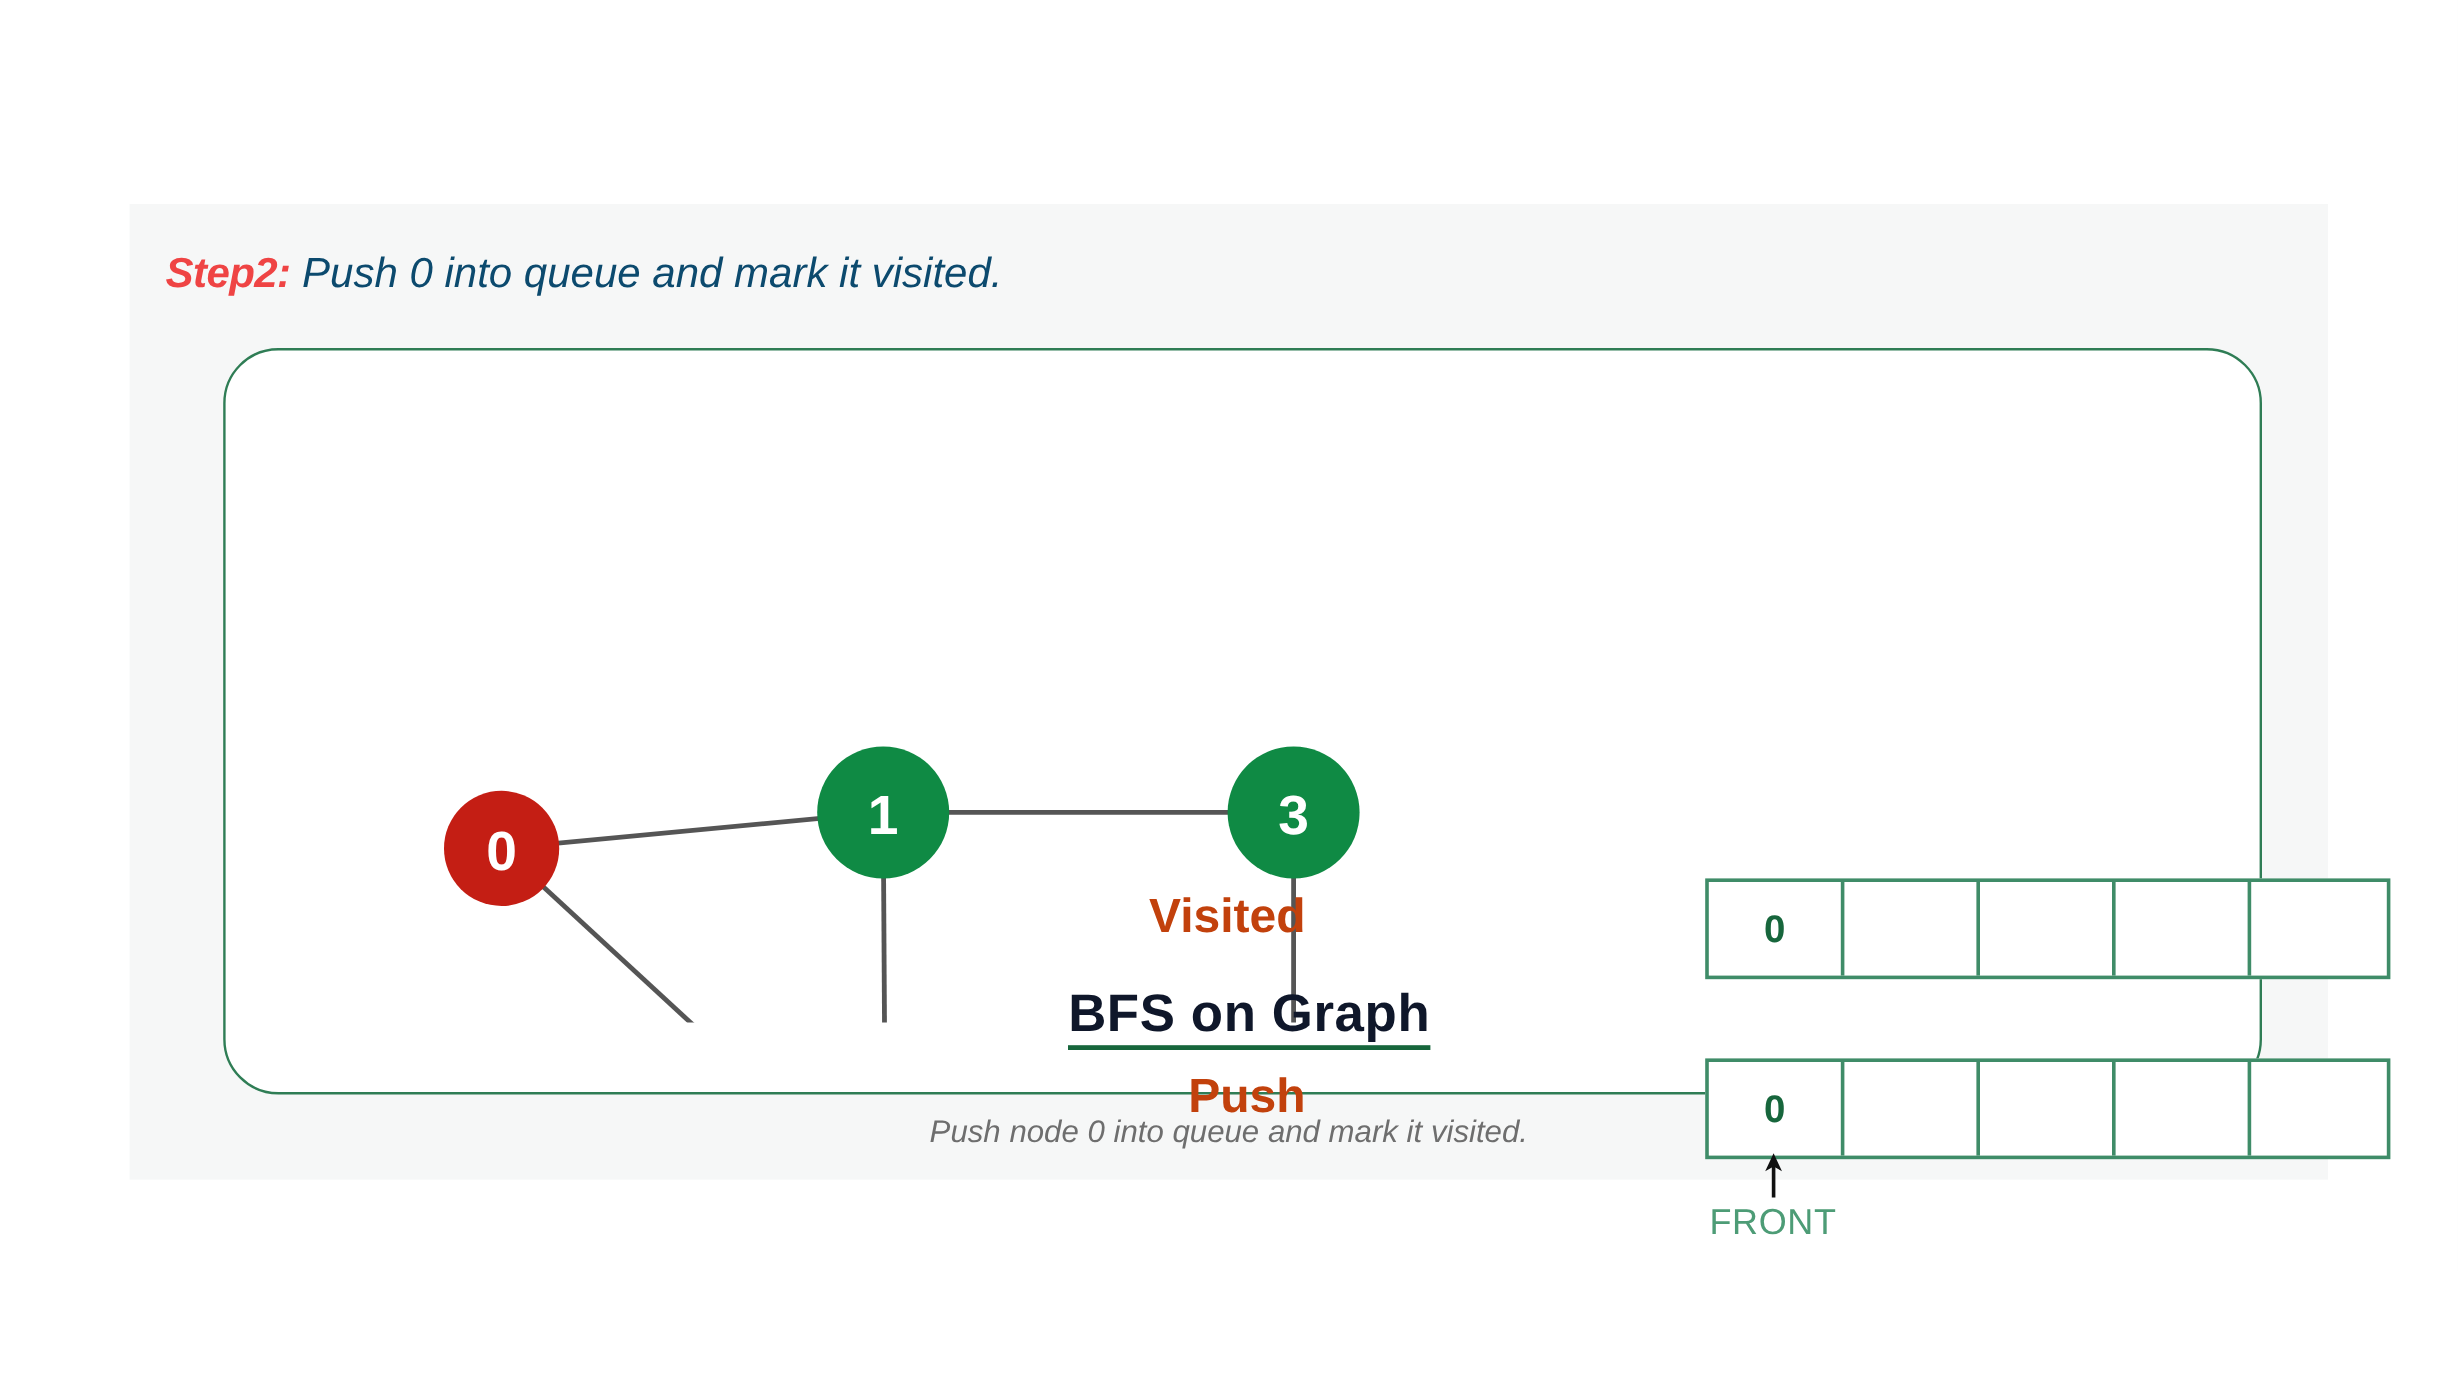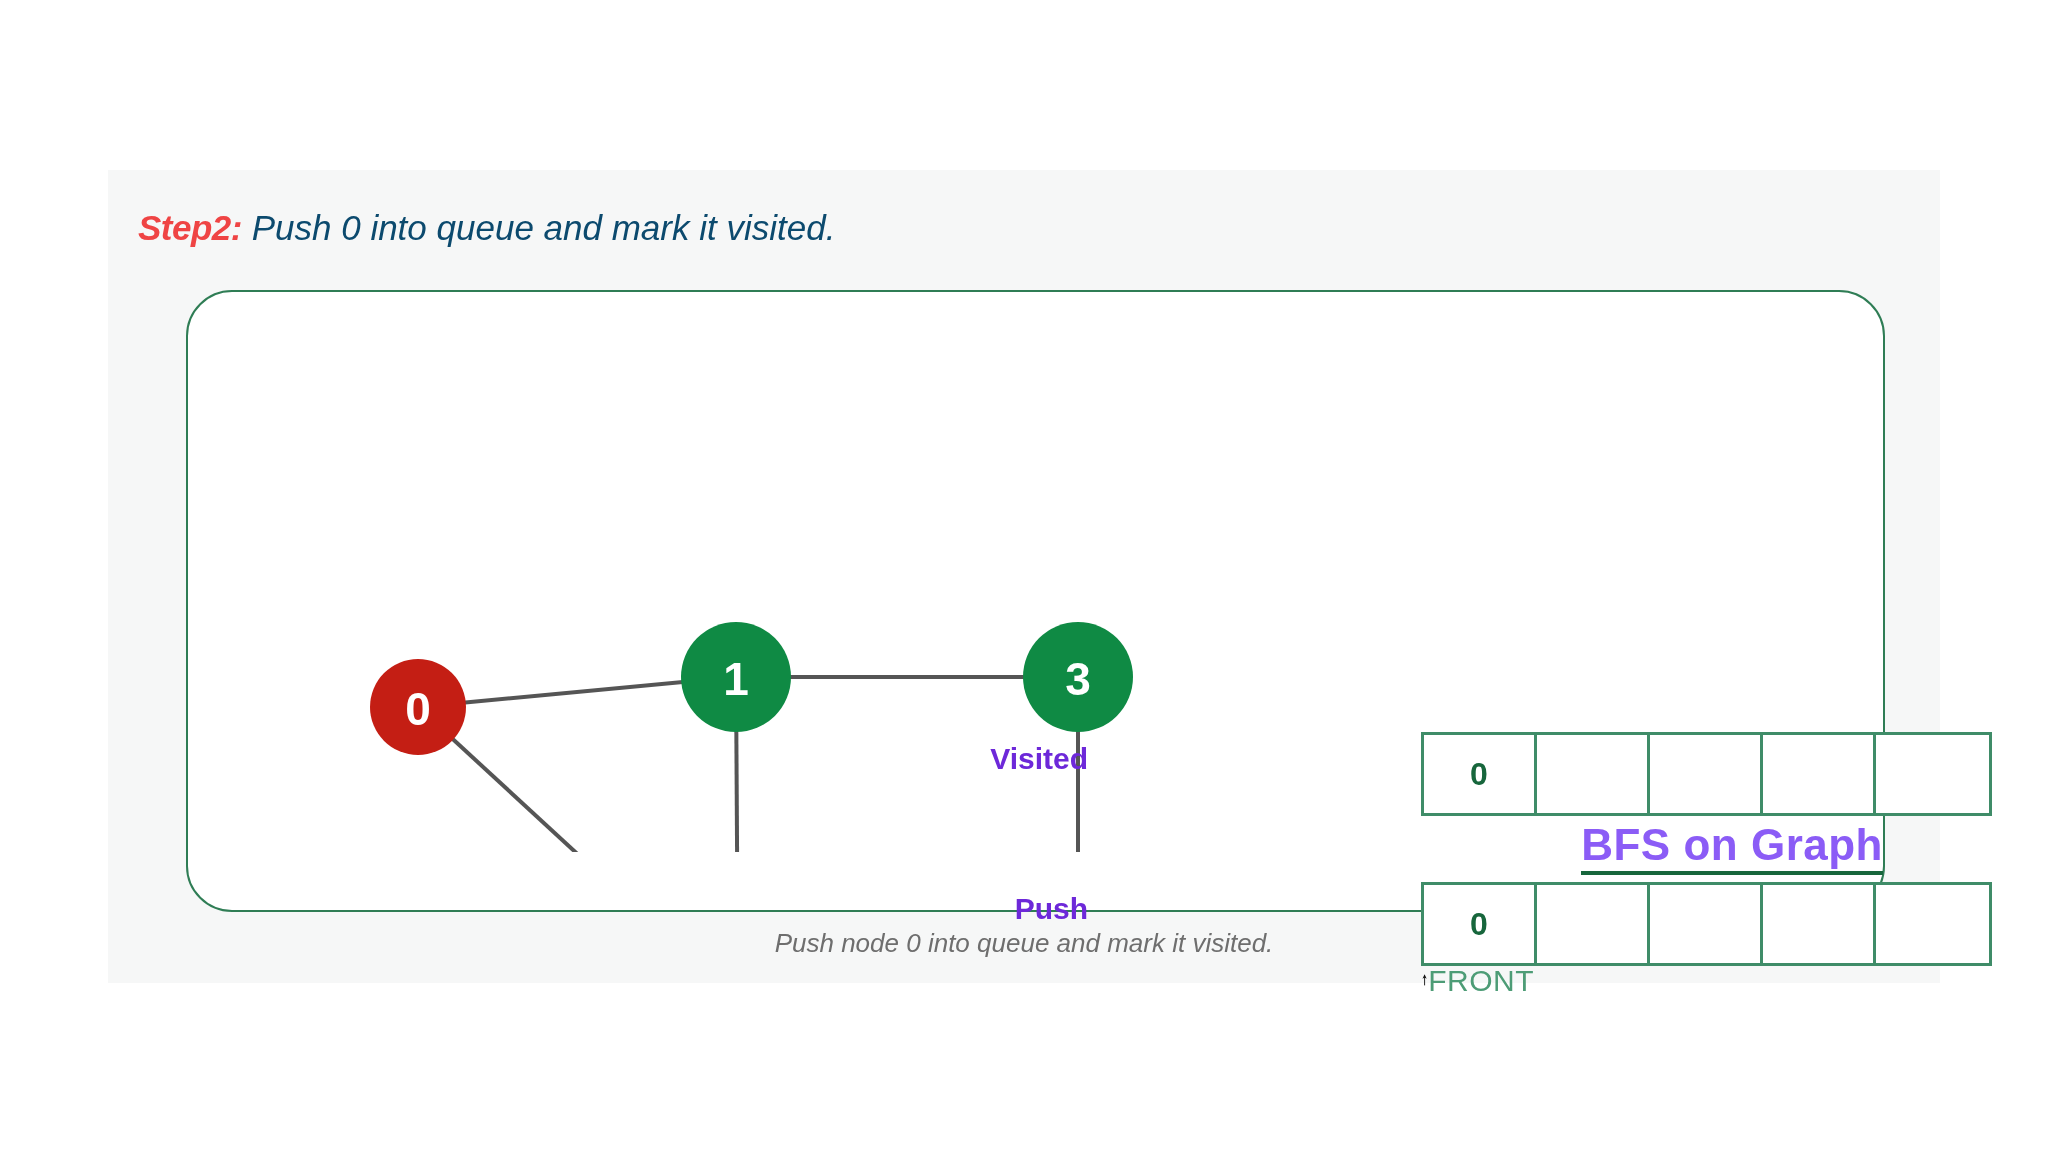--- a/index.html
+++ b/index.html
@@ -82,23 +82,23 @@
     stroke: #555555;
     stroke-width: 4;
     fill: none;
   }
 
   
   .array-block { position: absolute; }
 
   .array-label {
     position: absolute;
-    font-size: 30px;
-    font-weight: bold;
-    color: #6d28d9;
+    font-size: 40px;
+    font-weight: bold;
+    color: #c2410c;
     white-space: nowrap;
     text-align: right;
     right: 0;
   }
 
   .array-grid {
     position: absolute;
     display: flex;
     border: 3px solid #3f8c68;
     box-sizing: border-box;
@@ -128,42 +128,42 @@
   #queue-label { top: 20px; width: 300px; }
   #queue-grid  { left: 333px; top: 10px; }
 
   
   #front-pointer {
     position: absolute;
     left: 333px;
     top: 88px;
     width: 113px;
     display: flex;
-    flex-direction: row;
+    flex-direction: column;
     align-items: center;
   }
   #front-arrow-icon { display: block; }
   #front-label {
     margin-top: 2px;
     font-size: 30px;
     color: #4d9c76;
     letter-spacing: 0.5px;
     font-family: "Liberation Sans", sans-serif;
   }
 
   
   #card-title {
     position: absolute;
     left: 0;
     right: 0;
     top: 528px;
-    text-align: right;
+    text-align: center;
     font-size: 44px;
     font-weight: bold;
-    color: #8b5cf6;
+    color: #0f172a;
     letter-spacing: 0.5px;
     padding-left: 11px;
   }
   #card-title-text {
     border-bottom: 4px solid #17663c;
     padding-bottom: 2px;
   }
 
   
   #figure-caption {

